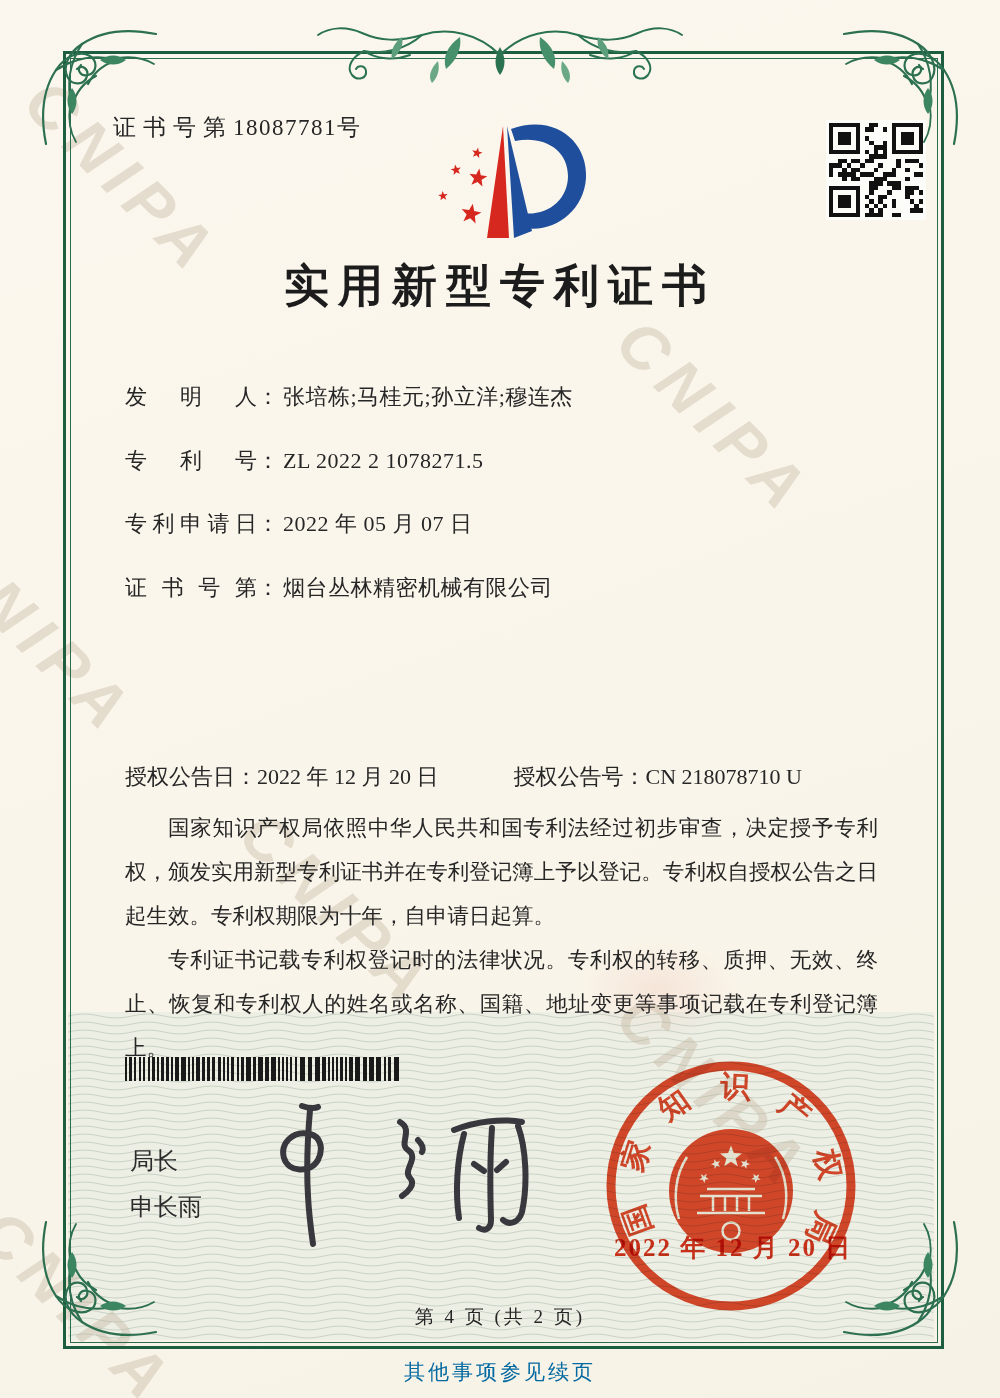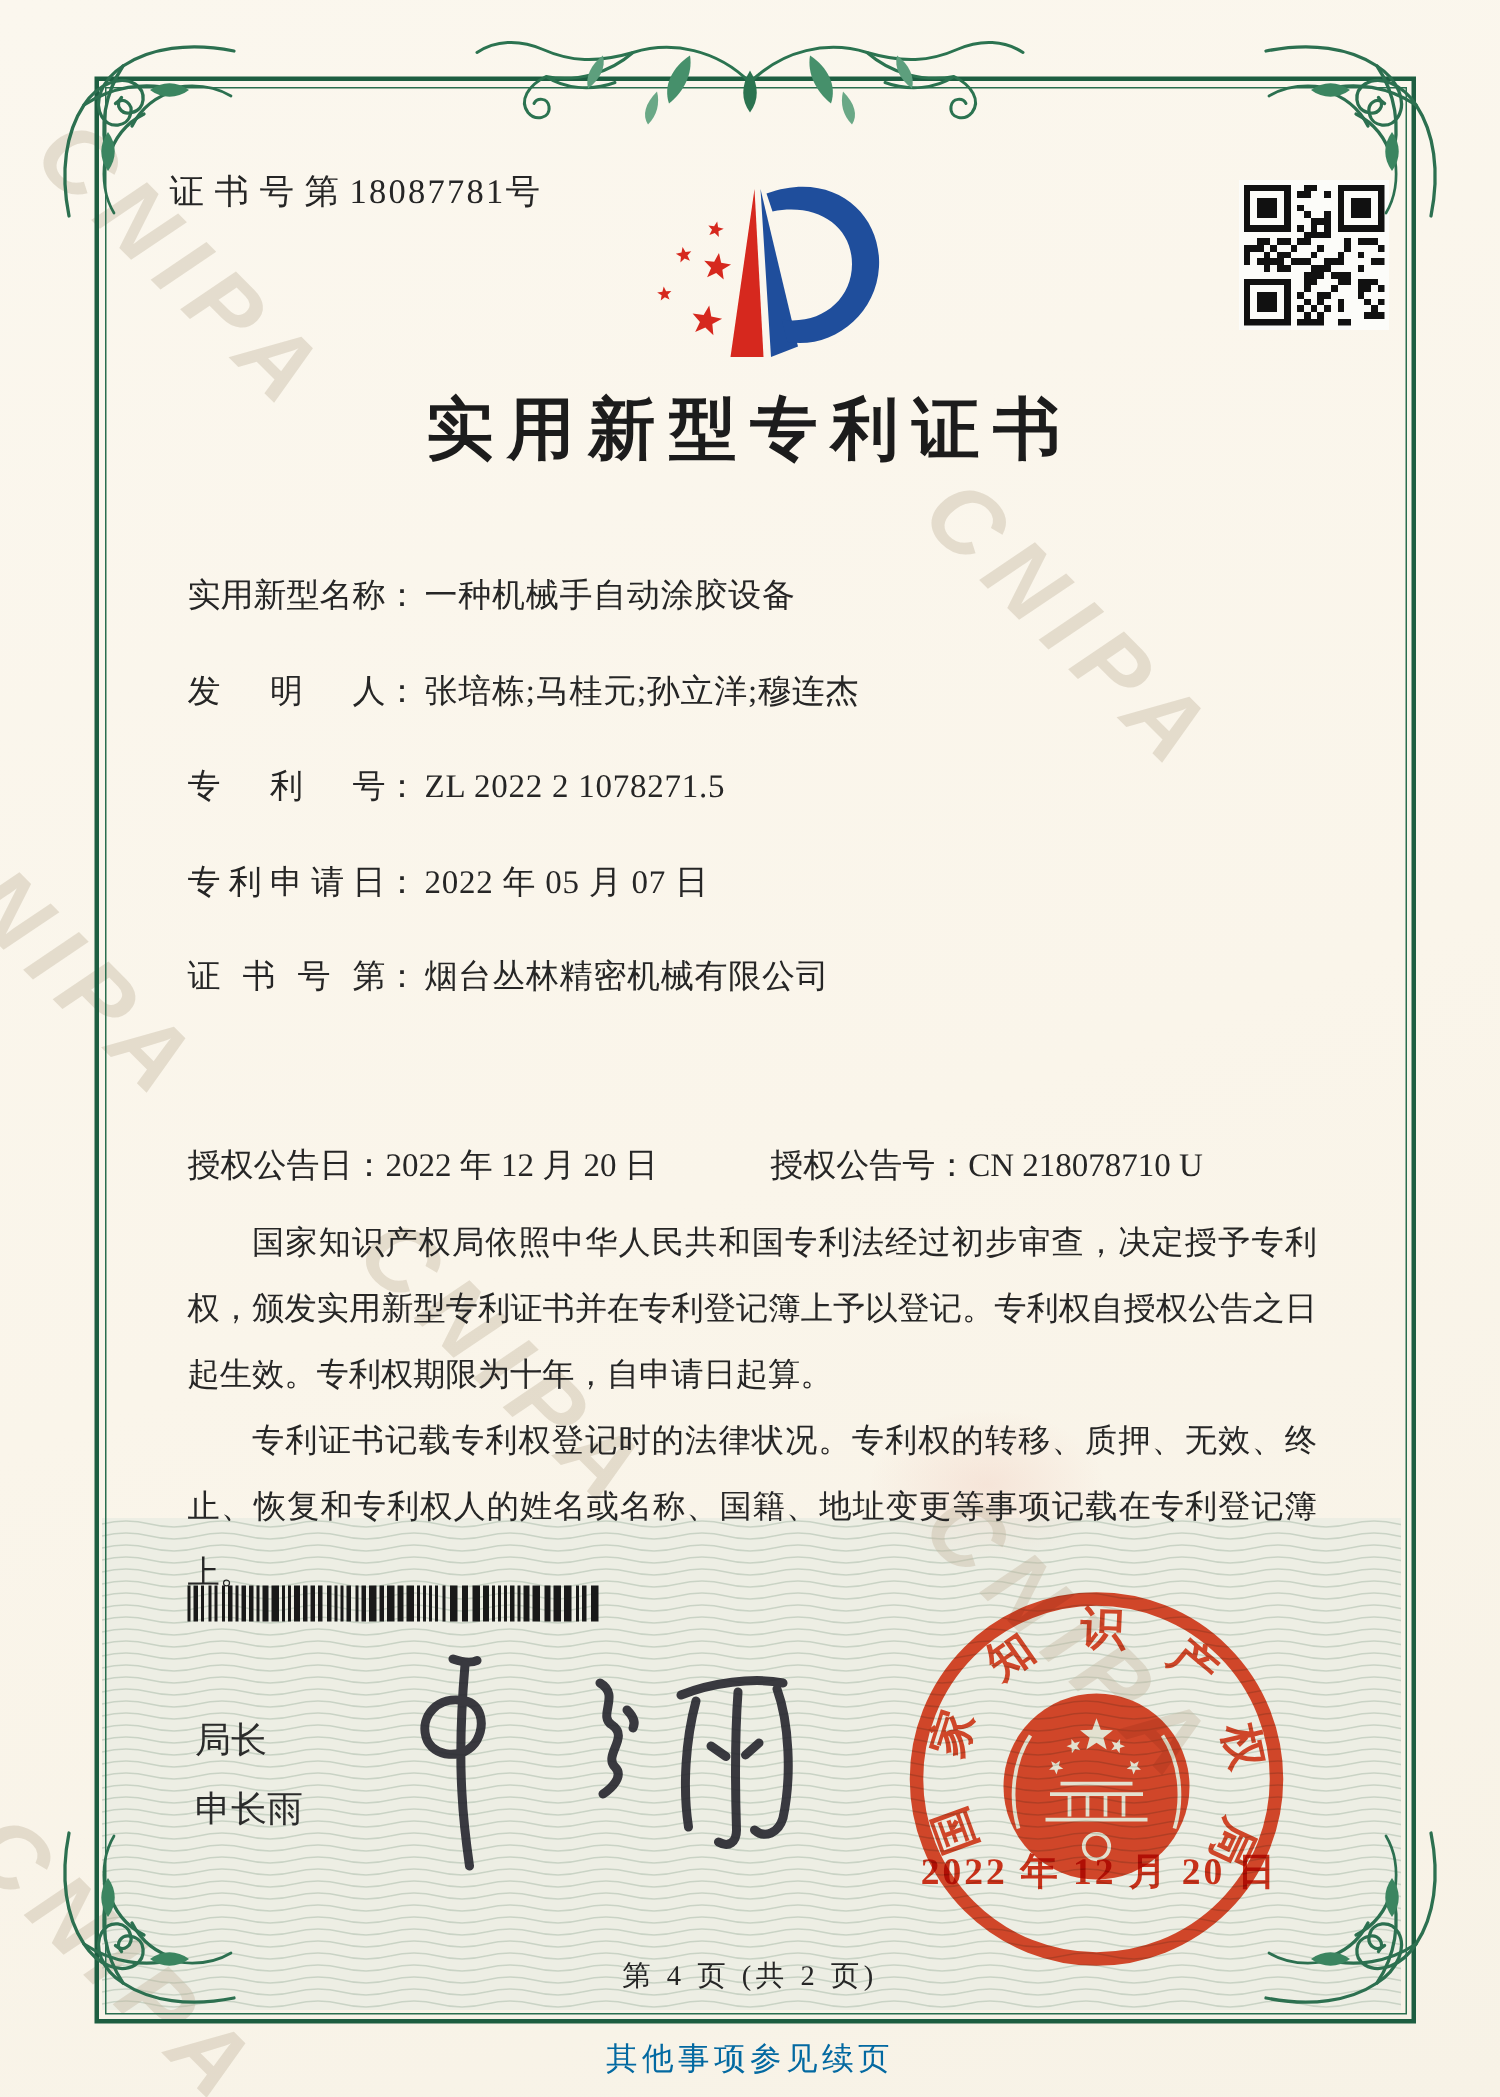--- a/index.html
+++ b/index.html
@@ -294,23 +294,20 @@
       <rect x="0" y="14" width="7" height="7" fill="#111"></rect>
       <rect x="1" y="15" width="5" height="5" fill="#fcfcf9"></rect>
       <rect x="2" y="16" width="3" height="3" fill="#111"></rect>
     </svg>
 </div>
 
 <div class="abs title">实用新型专利证书</div>
 
 <div class="abs fields">
   <div class="frow">
-    <span class="flabel">实用新型名称</span><span class="fcolon">：</span><span class="fvalue">一种机械手自动涂胶设备</span>
-  </div>
-  <div class="frow">
     <span class="flabel">发明人</span><span class="fcolon">：</span><span class="fvalue">张培栋;马桂元;孙立洋;穆连杰</span>
   </div>
   <div class="frow">
     <span class="flabel">专利号</span><span class="fcolon">：</span><span class="fvalue">ZL 2022 2 1078271.5</span>
   </div>
   <div class="frow">
     <span class="flabel">专利申请日</span><span class="fcolon">：</span><span class="fvalue">2022 年 05 月 07 日</span>
   </div>
   <div class="frow">
     <span class="flabel">证书号第</span><span class="fcolon">：</span><span class="fvalue">烟台丛林精密机械有限公司</span>

